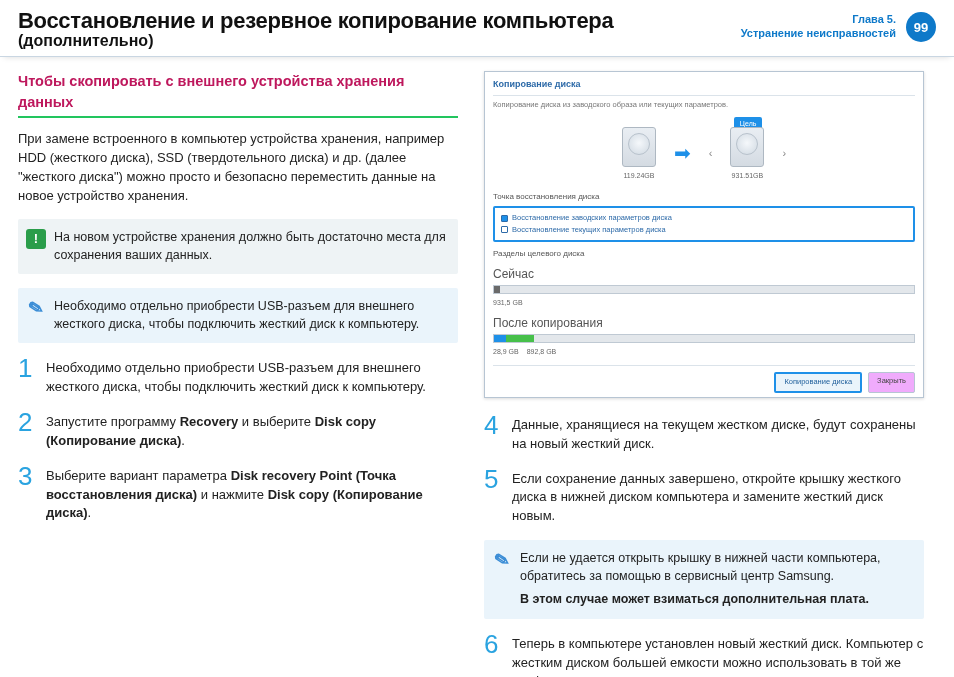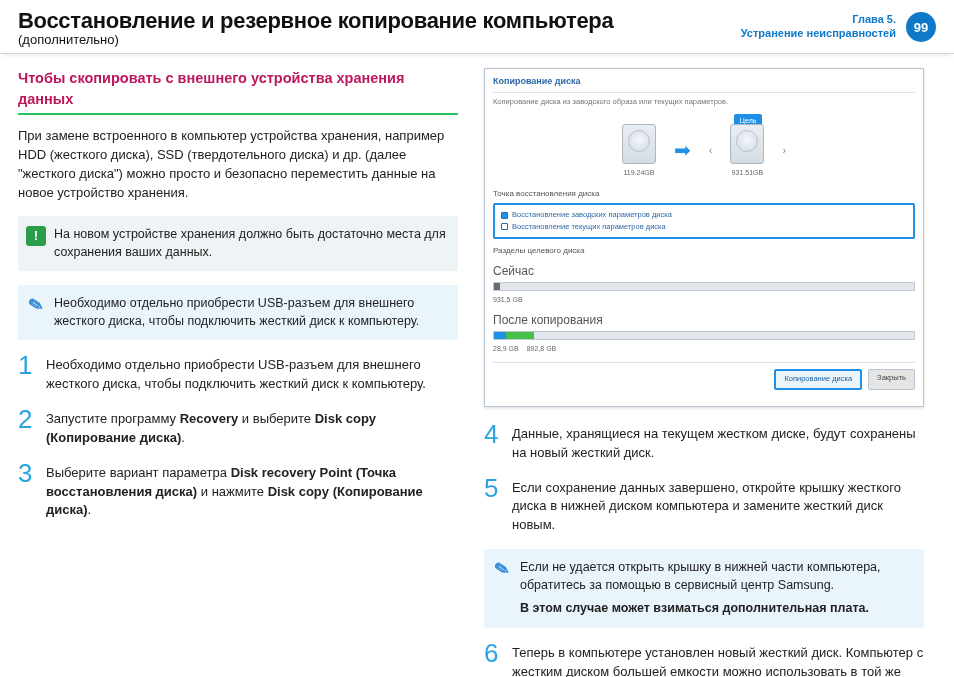--- a/index.html
+++ b/index.html
@@ -20,22 +20,22 @@
     border-bottom: 1px solid #c9d6e2;
     box-shadow: 0 4px 6px -4px rgba(0,0,0,0.15);
   }
   .header-left h1 {
     font-size: 22px;
     font-weight: 700;
     color: #111;
     letter-spacing: -0.3px;
   }
   .header-left .sub {
-    font-size: 13px;
-    font-weight: 400;
+    font-size: 16px;
+    font-weight: 700;
     color: #111;
     margin-top: -2px;
   }
   .header-right {
     display: flex;
     align-items: center;
     gap: 10px;
     padding-top: 4px;
   }
   .header-right .chapter {
@@ -108,21 +108,21 @@
   .txt b { font-weight:700; }
 
   
   .shot {
     border: 1px solid #b7c5d3;
     background:#fff;
     box-shadow: 0 1px 3px rgba(0,0,0,0.15);
     font-size: 8px;
     color:#444;
     margin-bottom: 16px;
-    padding: 6px 8px 16px 8px;
+    padding: 6px 8px 4px 8px;
   }
   .shot .win-title {
     font-size: 9px; color:#2d6aa8; font-weight:600;
     border-bottom:1px solid #dbe3ea; padding-bottom:4px; margin-bottom:4px;
   }
   .shot .subt { font-size:7.5px; color:#777; margin-bottom:10px; }
   .shot .drives {
     display:flex; align-items:center; justify-content:center; gap:18px;
     padding: 6px 0 4px 0;
   }
@@ -160,21 +160,21 @@
   .b-dark{ background:#6a6a6a; }
   .b-blue{ background:#1e90e8; }
   .b-green{ background:#47c04a; }
   .b-gray{ background:#e3e7eb; flex:1; }
   .caps { font-size:7px; color:#666; display:flex; gap:8px; }
   .shot-footer {
     display:flex; justify-content:flex-end; gap:6px;
     border-top:1px solid #dbe3ea; margin-top:8px; padding-top:6px;
   }
   .btn {
-    font-size:7.5px; padding:3px 8px; border:1px solid #b7c5d3; background:#e5e5e5; border-radius:2px;
+    font-size:7.5px; padding:3px 8px; border:1px solid #b7c5d3; background:#f0abfc; border-radius:2px;
   }
   .btn.primary { border:2px solid #1e90e8; color:#1e5e9b; background:#eaf4fb; }
   .blue-note-extra { margin-top:6px; padding-left:28px; font-size:12.5px;font-weight:bold; }
   .callout .body { flex:1; }
 </style>
 </head>
 <body>
 
 <div class="header">
   <div class="header-left">

